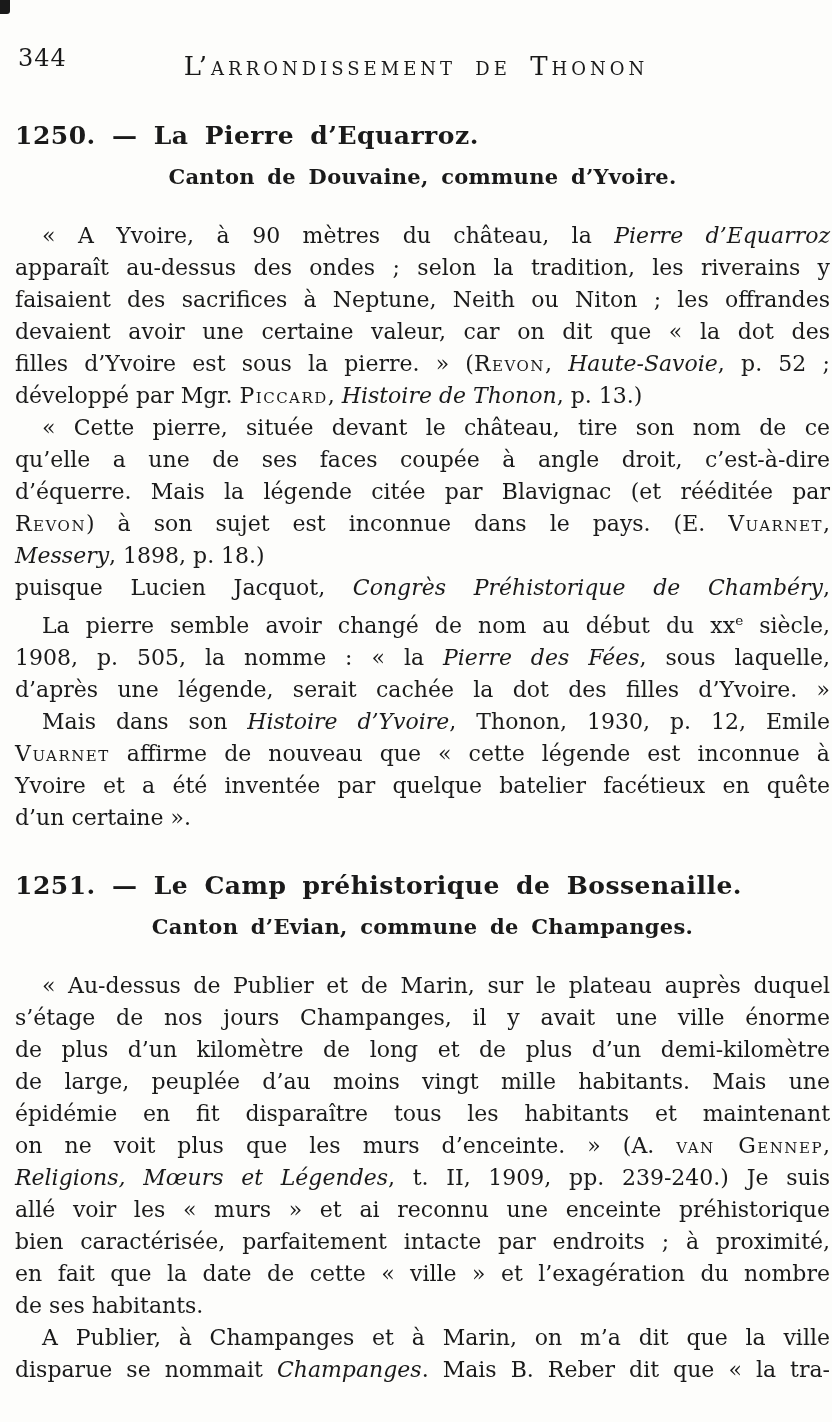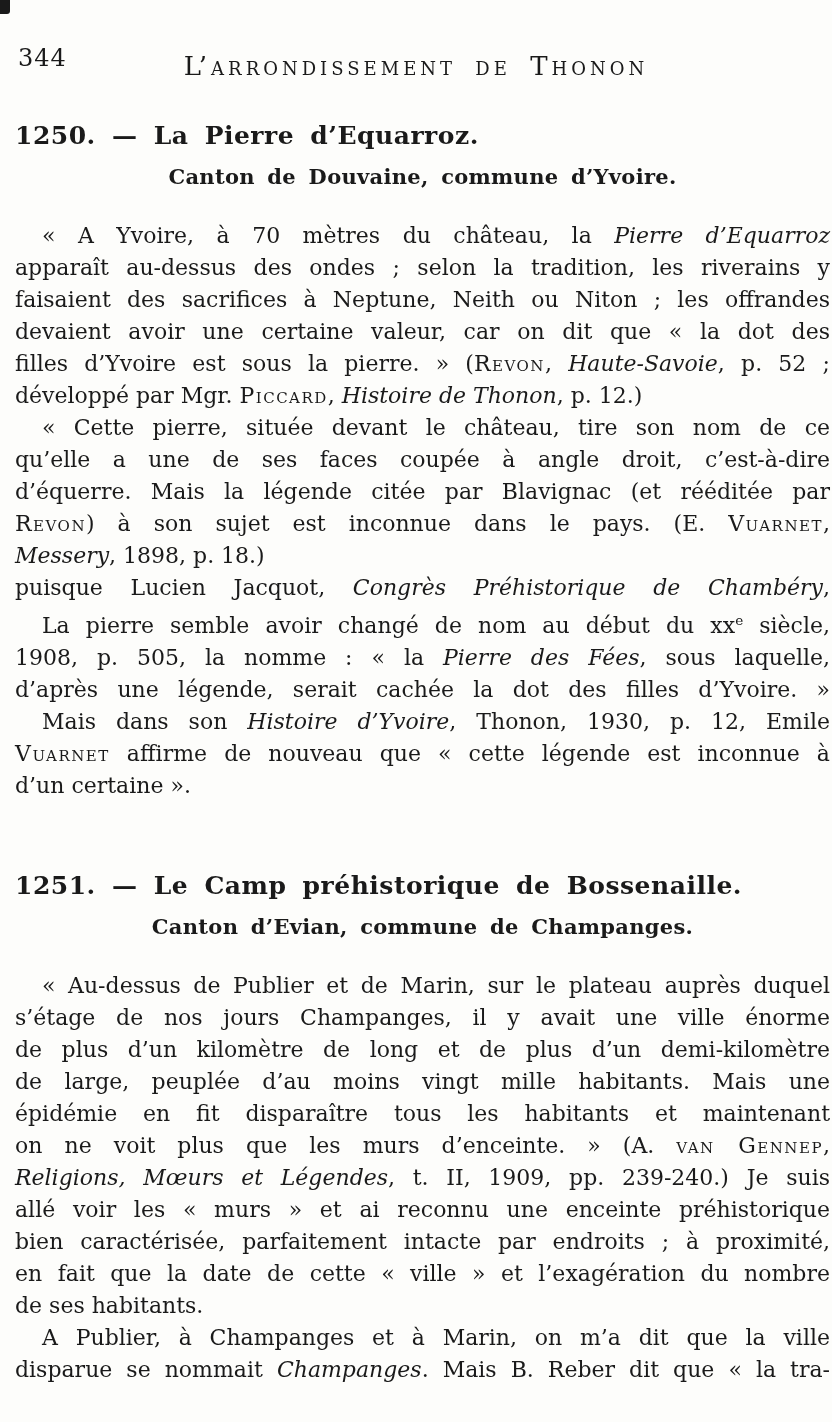--- a/index.html
+++ b/index.html
@@ -51,37 +51,38 @@
 <body>
 
 <div class="corner-mark"></div>
 
 <div class="pagenum">344</div>
 <div class="running-head">L’arrondissement de Thonon</div>
 
 <div class="heading" id="h1250">1250. — La Pierre d’Equarroz.</div>
 <div class="subheading" id="c1250">Canton de Douvaine, commune d’Yvoire.</div>
 <div class="paras" id="paras1250">
-    <div class="line first"><span>« A Yvoire, à 70 mètres du château, la </span><span class="i">Pierre d’Equarroz</span></div>
+    <div class="line first"><span>« A Yvoire, à 90 mètres du château, la </span><span class="i">Pierre d’Equarroz</span></div>
     <div class="line"><span>apparaît au-dessus des ondes ; selon la tradition, les riverains y</span></div>
     <div class="line"><span>faisaient des sacrifices à Neptune, Neith ou Niton ; les offrandes</span></div>
     <div class="line"><span>devaient avoir une certaine valeur, car on dit que « la dot des</span></div>
     <div class="line"><span>filles d’Yvoire est sous la pierre. » (</span><span class="sc">Revon</span><span>, </span><span class="i">Haute-Savoie</span><span>, p. 52 ;</span></div>
-    <div class="line last"><span>développé par Mgr. </span><span class="sc">Piccard</span><span>, </span><span class="i">Histoire de Thonon</span><span>, p. 12.)</span></div>
+    <div class="line last"><span>développé par Mgr. </span><span class="sc">Piccard</span><span>, </span><span class="i">Histoire de Thonon</span><span>, p. 13.)</span></div>
     <div class="line first"><span>« Cette pierre, située devant le château, tire son nom de ce</span></div>
     <div class="line"><span>qu’elle a une de ses faces coupée à angle droit, c’est-à-dire</span></div>
     <div class="line"><span>d’équerre. Mais la légende citée par Blavignac (et rééditée par</span></div>
     <div class="line"><span class="sc">Revon</span><span>) à son sujet est inconnue dans le pays. (E. </span><span class="sc">Vuarnet</span><span>,</span></div>
     <div class="line last"><span class="i">Messery</span><span>, 1898, p. 18.)</span></div>
     <div class="line"><span>puisque Lucien Jacquot, </span><span class="i">Congrès Préhistorique de Chambéry</span><span>,</span></div>
     <div class="line first"><span>La pierre semble avoir changé de nom au début du xx</span><span class="sup">e</span><span> siècle,</span></div>
     <div class="line"><span>1908, p. 505, la nomme : « la </span><span class="i">Pierre des Fées</span><span>, sous laquelle,</span></div>
     <div class="line"><span>d’après une légende, serait cachée la dot des filles d’Yvoire. »</span></div>
     <div class="line first"><span>Mais dans son </span><span class="i">Histoire d’Yvoire</span><span>, Thonon, 1930, p. 12, Emile</span></div>
     <div class="line"><span class="sc">Vuarnet</span><span> affirme de nouveau que « cette légende est inconnue à</span></div>
+    <div class="line"><span>Yvoire et a été inventée par quelque batelier facétieux en quête</span></div>
     <div class="line last"><span>d’un certaine ».</span></div>
   </div>
 
 <div class="heading" id="h1251">1251. — Le Camp préhistorique de Bossenaille.</div>
 <div class="subheading" id="c1251">Canton d’Evian, commune de Champanges.</div>
 <div class="paras" id="paras1251">
     <div class="line first"><span>« Au-dessus de Publier et de Marin, sur le plateau auprès duquel</span></div>
     <div class="line"><span>s’étage de nos jours Champanges, il y avait une ville énorme</span></div>
     <div class="line"><span>de plus d’un kilomètre de long et de plus d’un demi-kilomètre</span></div>
     <div class="line"><span>de large, peuplée d’au moins vingt mille habitants. Mais une</span></div>

